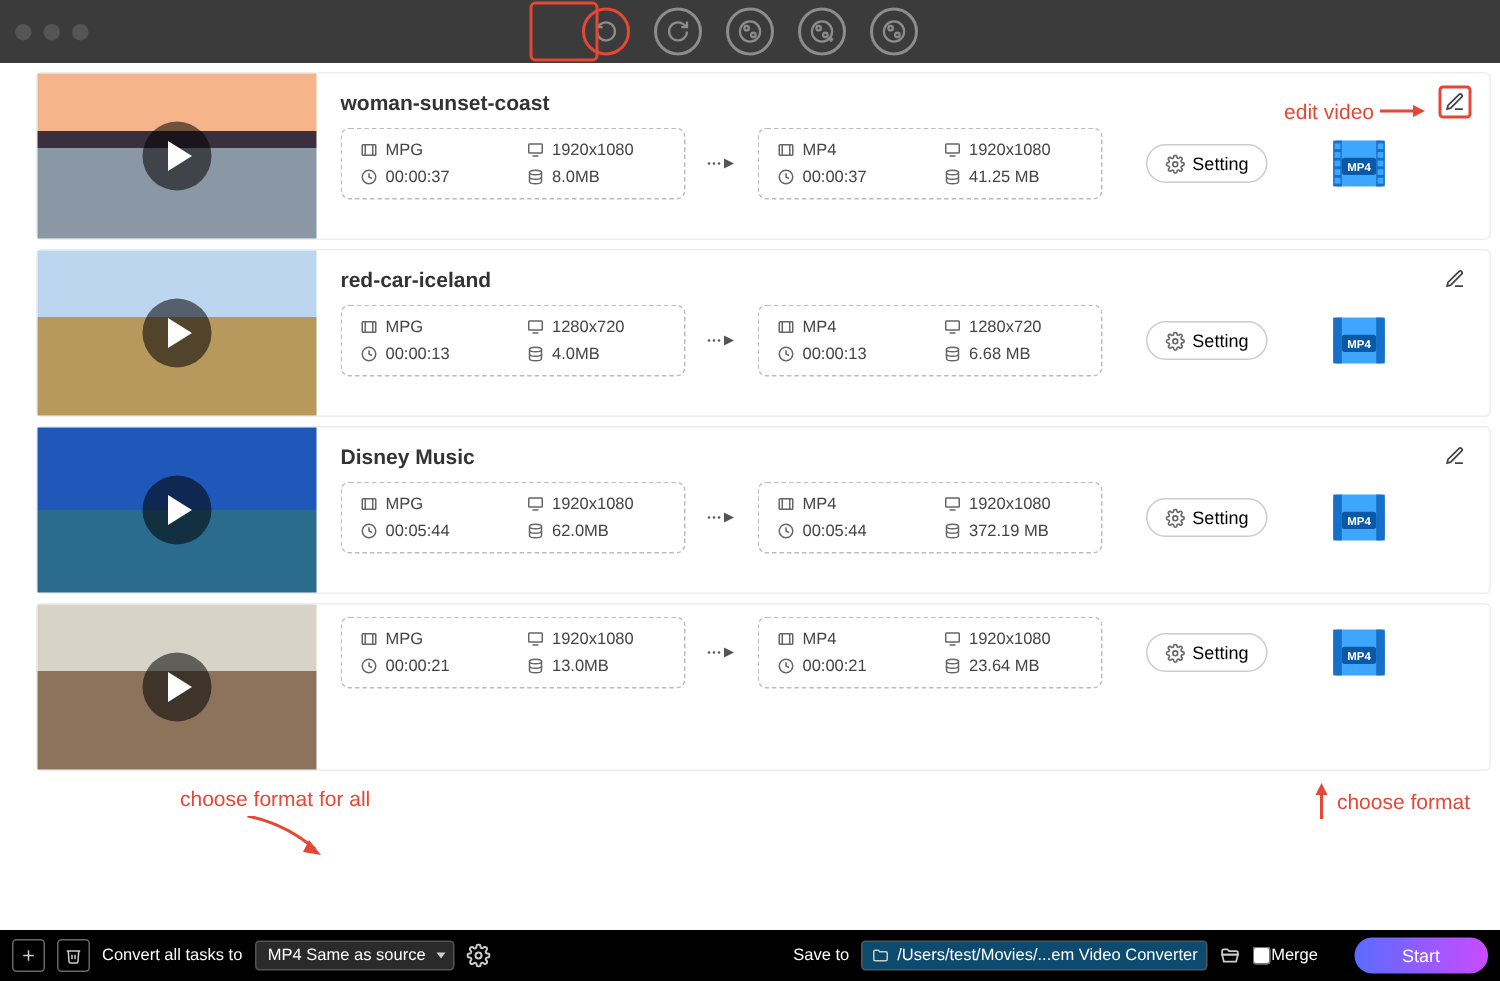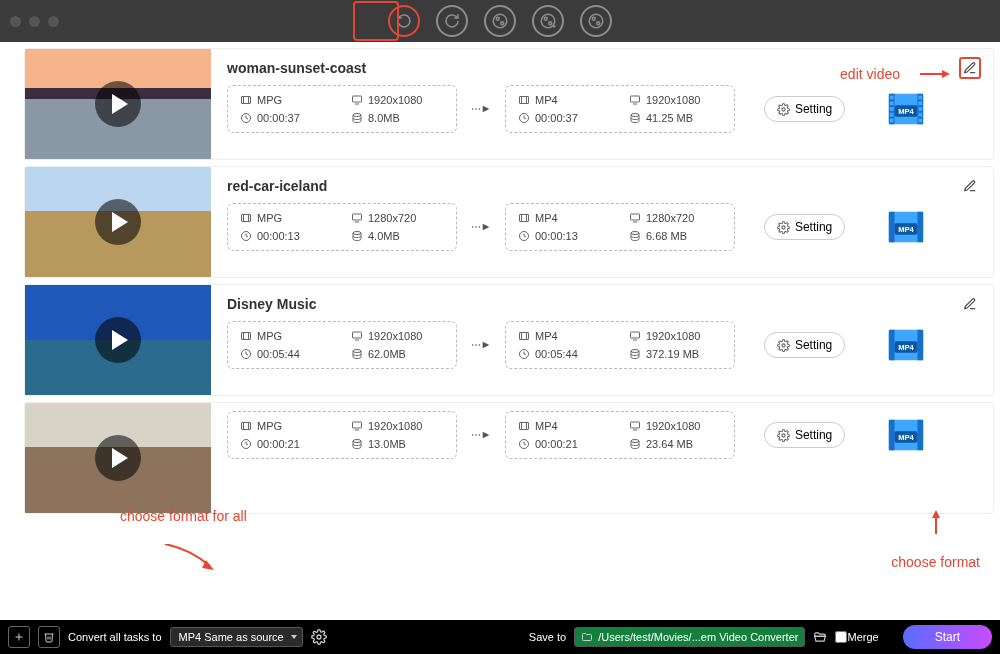--- a/index.html
+++ b/index.html
@@ -148,21 +148,21 @@
     display: flex; align-items: center; justify-content: center;
   }
 
   
   .anno {
     position: absolute;
     color: #e64735;
     font-size: 14px;
     font-family: -apple-system, sans-serif;
     pointer-events: none;
-    display: flex; align-items: center; gap: 20px;
+    display: flex; align-items: center; gap: 4px;
   }
   .anno svg { color: #e64735; }
 
   
   .bottombar {
     height: 34px; background: #000; color: #fff;
     display: flex; align-items: center; padding: 0 8px;
     font-size: 11px; gap: 8px;
   }
   .bb-btn {
@@ -180,21 +180,21 @@
   }
   .bb-select::after {
     content: ""; position: absolute; right: 5px; top: 50%;
     transform: translateY(-50%);
     border-left: 3px solid transparent;
     border-right: 3px solid transparent;
     border-top: 4px solid #ccc;
   }
   .bb-gear { width: 16px; height: 16px; color: #ccc; cursor: pointer; }
   .bb-path {
-    background: #15803d; border: 1px solid #555; border-radius: 3px;
+    background: #0c4a6e; border: 1px solid #555; border-radius: 3px;
     padding: 3px 6px; font-size: 11px; height: 20px;
     display: flex; align-items: center; gap: 5px;
     max-width: 270px; overflow: hidden; white-space: nowrap;
   }
   .bb-merge {
     display: flex; align-items: center; gap: 0; margin-left: auto;
   }
   .bb-merge input { width: 12px; height: 12px; }
   .start-btn {
     background: linear-gradient(90deg, #5a6cff, #c94bff);
@@ -696,21 +696,21 @@
 
 </div>
 
 <div class="anno" style="top:24px; right:50px;">
   <span>edit video</span>
   <svg width="30" height="12" viewBox="0 0 30 12">
         <line x1="0" y1="6" x2="22" y2="6" stroke="#e64735" stroke-width="2"></line>
         <path d="M22 2 L30 6 L22 10 Z" fill="#e64735"></path>
       </svg>
 </div>
-<div class="anno" style="top:468px; right:20px; flex-direction:column;">
+<div class="anno" style="top:480px; right:20px; flex-direction:row;">
   <svg width="12" height="24" viewBox="0 0 12 24">
         <line x1="6" y1="24" x2="6" y2="6" stroke="#e64735" stroke-width="2"></line>
         <path d="M2 8 L6 0 L10 8 Z" fill="#e64735"></path>
       </svg>
   <span>choose format</span>
 </div>
 <div class="anno" style="bottom:48px; left:120px; flex-direction:column; align-items:flex-start;">
   <span>choose format for all</span>
   <svg width="60" height="28" viewBox="0 0 60 28" style="margin-left:40px;">
         <path d="M5 0 Q 30 5 50 22" stroke="#e64735" stroke-width="2" fill="none"></path>

